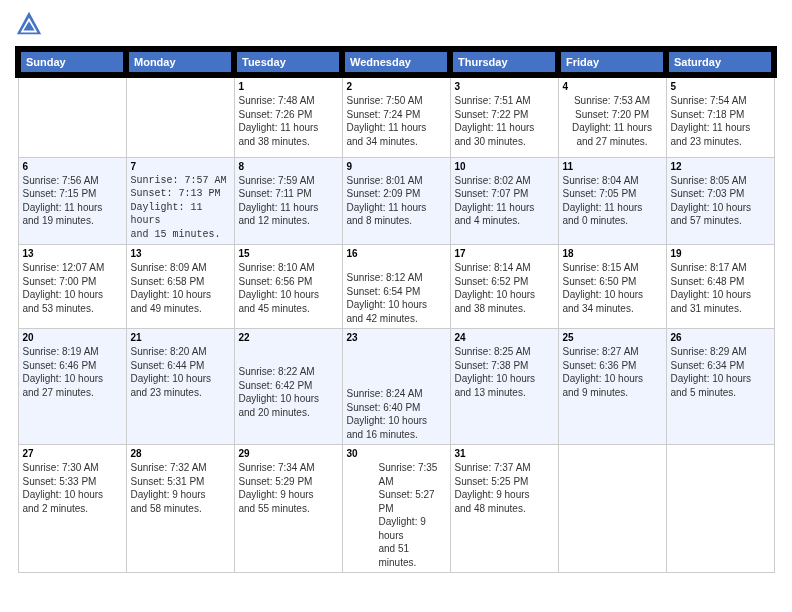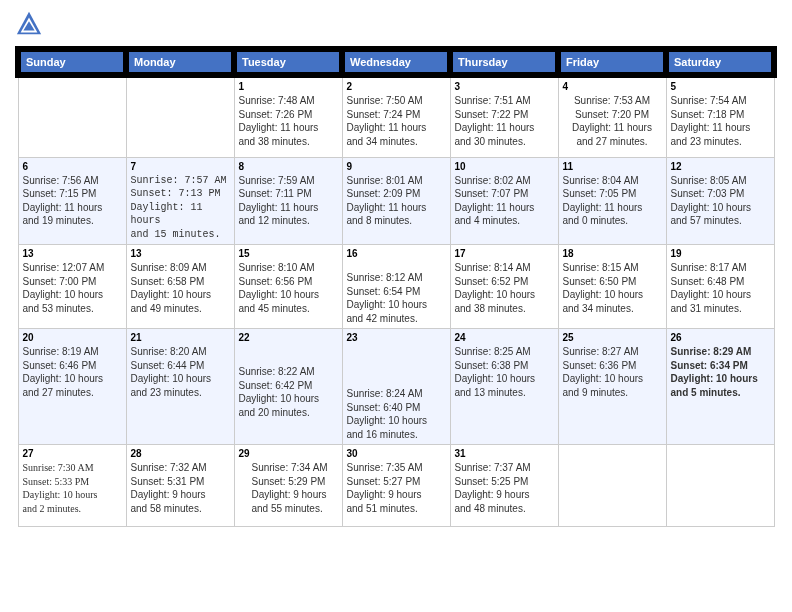--- a/index.html
+++ b/index.html
@@ -297,64 +297,64 @@
           <td>
             <span class="day-num">23</span>
             <div class="day-info" style="white-space: pre-line; margin-top: 44px;">Sunrise: 8:24 AM
 Sunset: 6:40 PM
 Daylight: 10 hours
 and 16 minutes.</div>
           </td>
           <td>
             <span class="day-num">24</span>
             <div class="day-info" style="white-space: pre-line;">Sunrise: 8:25 AM
-Sunset: 6:38 PM
+Sunset: 7:38 PM
 Daylight: 10 hours
 and 13 minutes.</div>
           </td>
           <td>
             <span class="day-num">25</span>
             <div class="day-info" style="white-space: pre-line;">Sunrise: 8:27 AM
 Sunset: 6:36 PM
 Daylight: 10 hours
 and 9 minutes.</div>
           </td>
           <td>
             <span class="day-num">26</span>
-            <div class="day-info" style="white-space: pre-line; font-weight: bold;">Sunrise: 8:29 AM
+            <div class="day-info" style="white-space: pre-line;">Sunrise: 8:29 AM
 Sunset: 6:34 PM
 Daylight: 10 hours
 and 5 minutes.</div>
           </td>
         </tr>
         <tr class="row-odd">
           <td>
             <span class="day-num">27</span>
-            <div class="day-info" style="white-space: pre-line; font-family: Liberation Serif, serif;">Sunrise: 7:30 AM
+            <div class="day-info" style="white-space: pre-line;">Sunrise: 7:30 AM
 Sunset: 5:33 PM
 Daylight: 10 hours
 and 2 minutes.</div>
           </td>
           <td>
             <span class="day-num">28</span>
             <div class="day-info" style="white-space: pre-line;">Sunrise: 7:32 AM
 Sunset: 5:31 PM
 Daylight: 9 hours
 and 58 minutes.</div>
           </td>
           <td>
             <span class="day-num">29</span>
-            <div class="day-info" style="white-space: pre-line; margin-left: 13px;">Sunrise: 7:34 AM
+            <div class="day-info" style="white-space: pre-line;">Sunrise: 7:34 AM
 Sunset: 5:29 PM
 Daylight: 9 hours
 and 55 minutes.</div>
           </td>
           <td>
             <span class="day-num">30</span>
-            <div class="day-info" style="white-space: pre-line;">Sunrise: 7:35 AM
+            <div class="day-info" style="white-space: pre-line; margin-left: 32px;">Sunrise: 7:35 AM
 Sunset: 5:27 PM
 Daylight: 9 hours
 and 51 minutes.</div>
           </td>
           <td>
             <span class="day-num">31</span>
             <div class="day-info" style="white-space: pre-line;">Sunrise: 7:37 AM
 Sunset: 5:25 PM
 Daylight: 9 hours
 and 48 minutes.</div>

